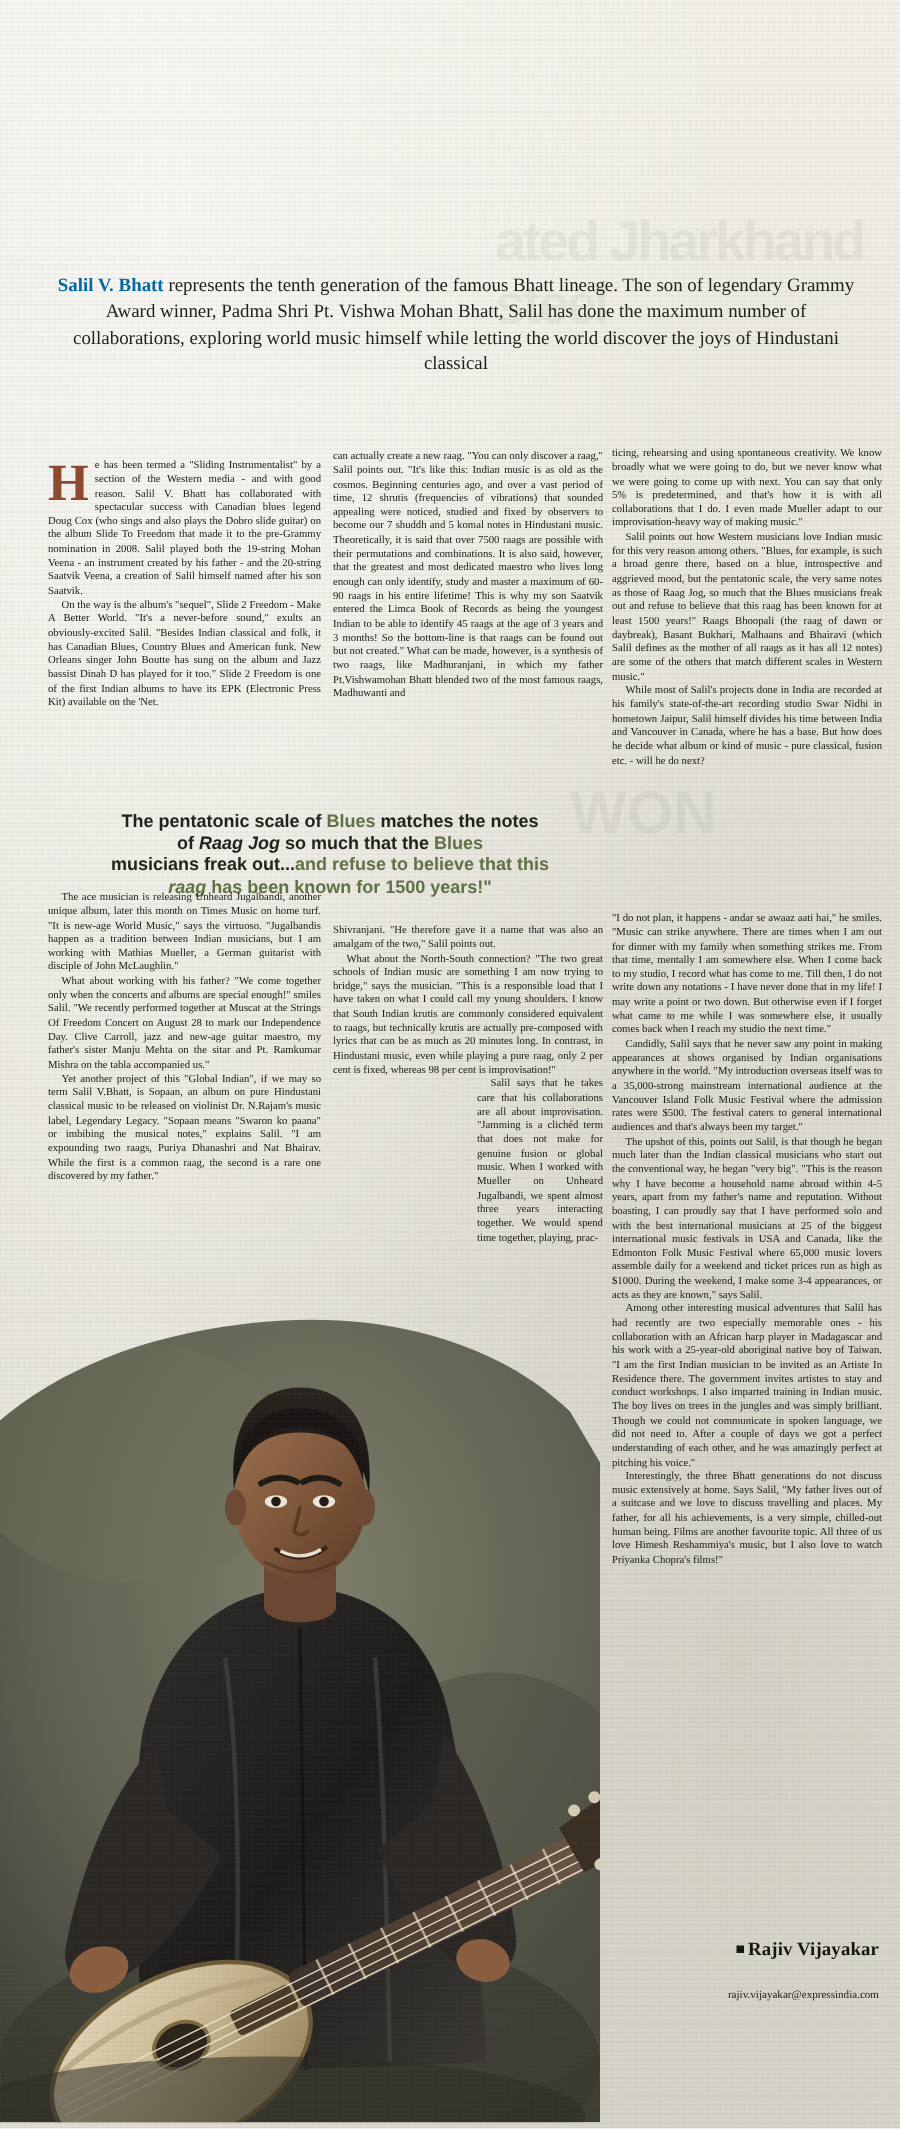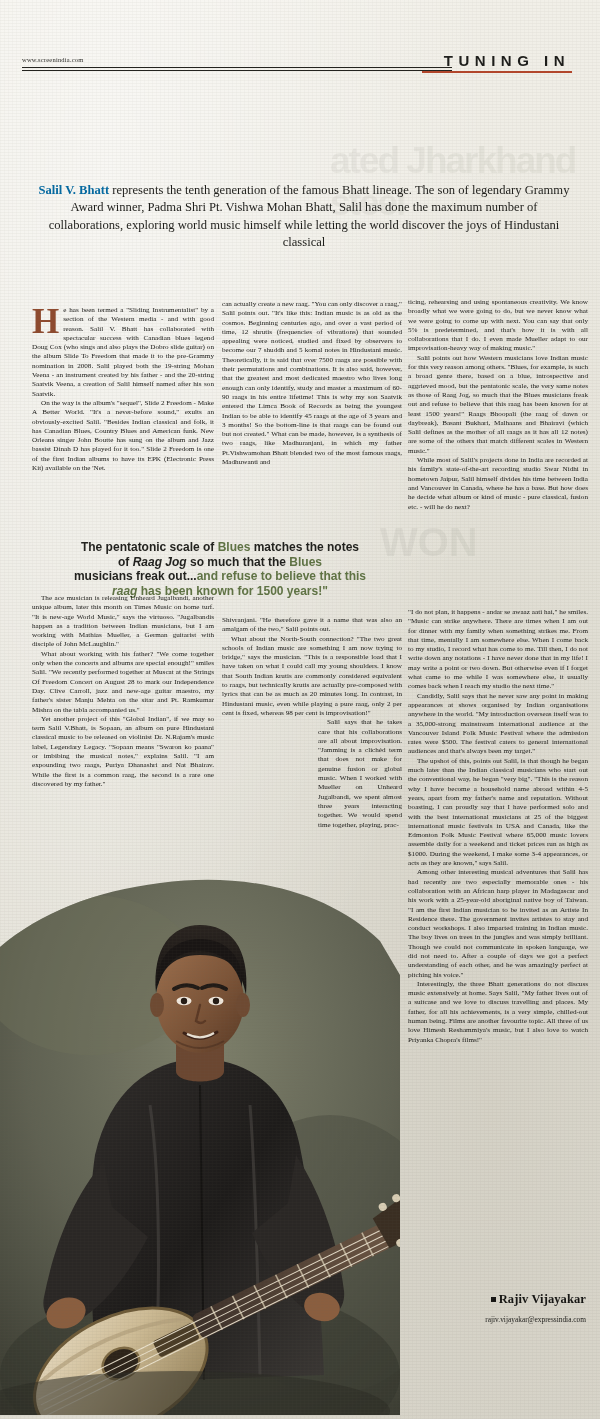--- a/index.html
+++ b/index.html
@@ -185,21 +185,21 @@
   .byline .sq {
     display: inline-block;
     width: 5px; height: 5px;
     background: #141412;
     margin-right: 3px;
     vertical-align: 1px;
   }
   .byline .email {
     font-size: 7.4px;
     color: #1b1b18;
-    margin-top: 8px;
+    margin-top: 18px;
   }
 
   
   .showthrough {
     position: absolute;
     inset: 0;
     opacity: 0.07;
     pointer-events: none;
     font-family: "Liberation Sans", sans-serif;
     font-weight: bold;
@@ -217,26 +217,20 @@
   <div class="paper-texture"></div>
 
   <div class="showthrough">
     <div class="st1">ated Jharkhand steel</div>
     <div class="st2">WON</div>
     <div class="st3">the mine</div>
   </div>
 
   <div class="content">
 
-    <div class="masthead">
-      <div class="site-url">www.screenindia.com</div>
-      <div class="rule-left"></div>
-      <div class="section-kicker">TUNING IN</div>
-      <div class="kicker-underline"></div>
-    </div>
 
 
     <div class="deck">
       <span class="lede-name">Salil V. Bhatt</span><span> represents the tenth generation of the famous Bhatt lineage. The son of legendary Grammy Award winner, Padma Shri Pt. Vishwa Mohan Bhatt, Salil has done the maximum number of collaborations, exploring world music himself while letting the world discover the joys of Hindustani classical</span>
     </div>
 
     <div class="col" id="col-1a">
       <p class="noindent">
         <span class="dropcap">H</span><span>e has been termed a "Sliding Instrumentalist" by a section of the Western media - and with good reason. Salil V. Bhatt has collaborated with spectacular success with Canadian blues legend Doug Cox (who sings and also plays the Dobro slide guitar) on the album Slide To Freedom that made it to the pre-Grammy nomination in 2008. Salil played both the 19-string Mohan Veena - an instrument created by his father - and the 20-string Saatvik Veena, a creation of Salil himself named after his son Saatvik.</span>
       </p>

